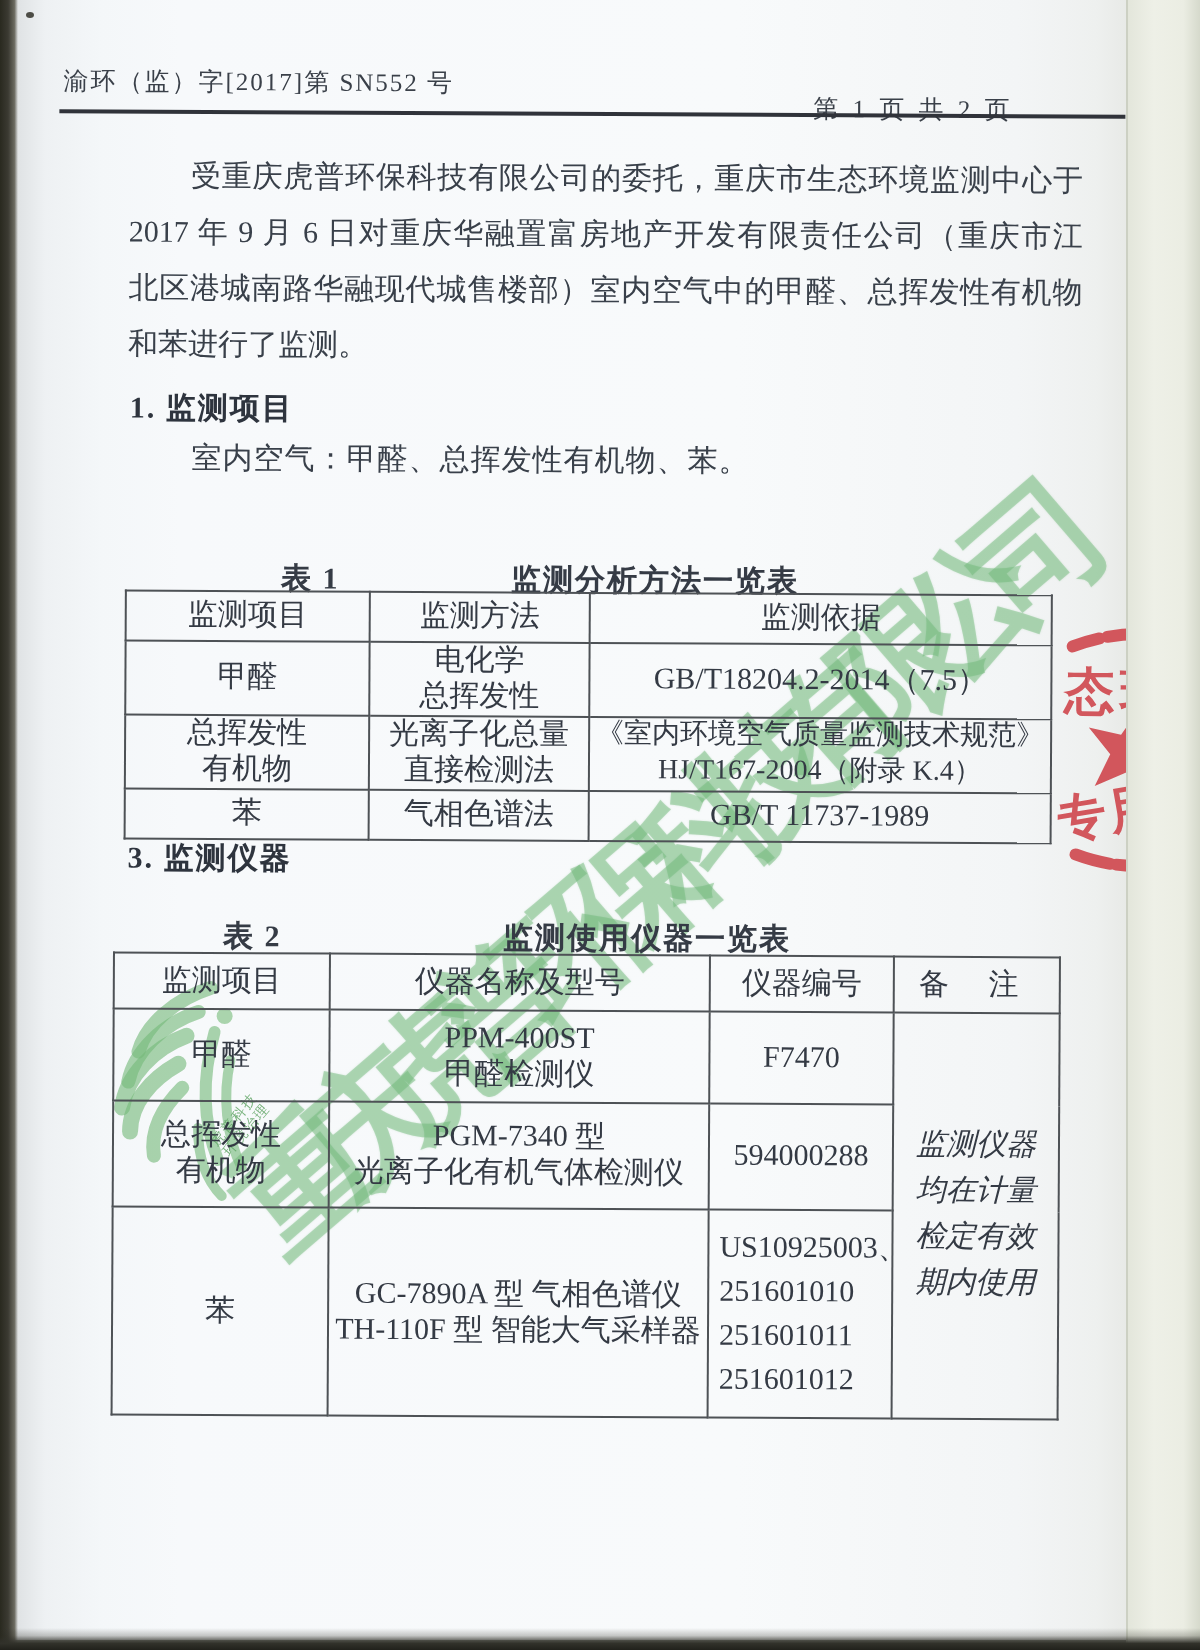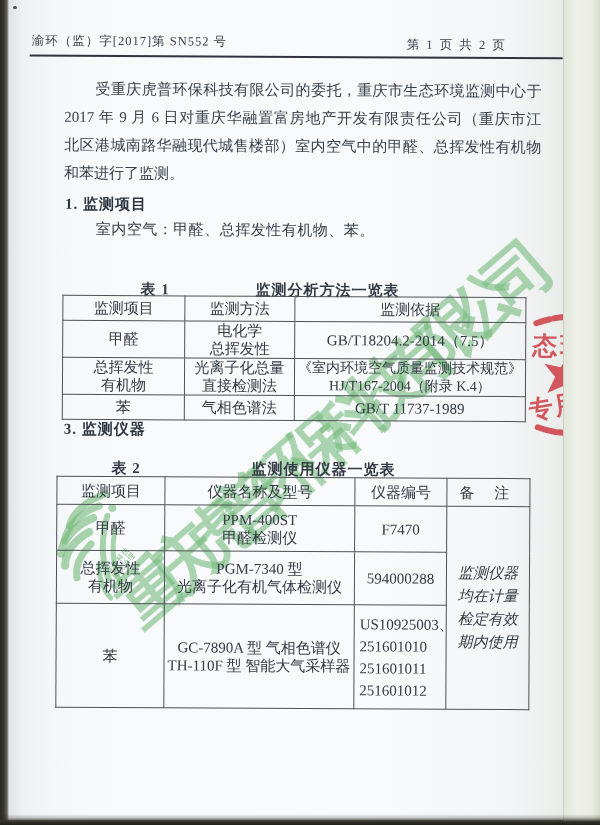--- a/index.html
+++ b/index.html
@@ -17,21 +17,21 @@
     border-left:1px solid #ccd0c3;
     background:linear-gradient(90deg,#e3e6db 0%,#eef0e7 35%,#ebede3 75%,#d3d7c9 100%);}
   .edge-bottom{position:absolute;left:0;top:814px;width:600px;height:11px;
     background:linear-gradient(180deg,rgba(40,40,32,0) 0%,rgba(40,40,32,.25) 35%,#31312a 70%,#21211b 100%);}
   .speck{position:absolute;left:13px;top:6px;width:4px;height:3px;background:#4c4c46;border-radius:50%;}
 
   .layer{position:absolute;left:0;top:0;width:600px;height:825px;
     transform:rotate(.3deg);transform-origin:300px 380px;color:#363c45;}
 
   .hdr-left{position:absolute;left:30px;top:34px;font-size:12.5px;letter-spacing:1px;color:#3a4049;}
-  .hdr-right{position:absolute;left:405px;top:36px;font-size:12.5px;letter-spacing:2px;color:#3a4049;}
+  .hdr-right{position:absolute;left:405px;top:46px;font-size:12.5px;letter-spacing:2px;color:#3a4049;}
   .hdr-rule{position:absolute;left:28px;top:56px;width:533px;height:2px;background:#30333a;}
 
   .intro-line{position:absolute;left:63px;width:477px;font-size:15px;line-height:20px;
     text-align:justify;text-align-last:justify;color:#39404a;}
   .intro-line.first{padding-left:31px;width:446px;}
   .intro-line.last{text-align:left;text-align-last:left;}
 
   .sec-title{position:absolute;left:64px;font-size:15px;font-weight:bold;color:#2e343e;letter-spacing:1px;}
   .sec-body{position:absolute;left:95px;font-size:15px;color:#39404a;letter-spacing:.5px;}
   .tbl-caption{position:absolute;font-size:15px;color:#353b45;letter-spacing:1px;font-weight:bold;}

